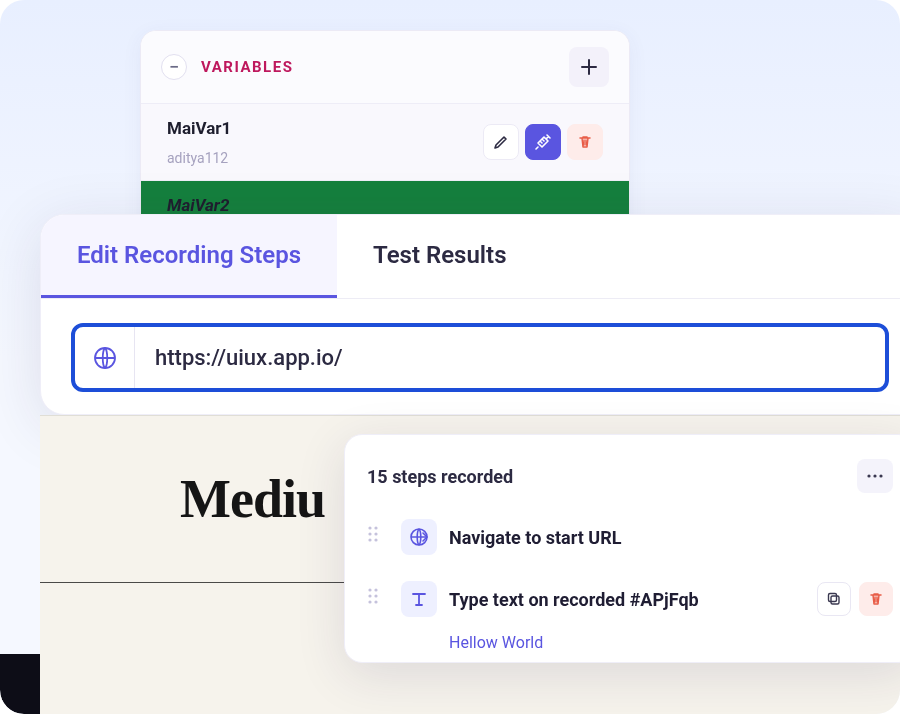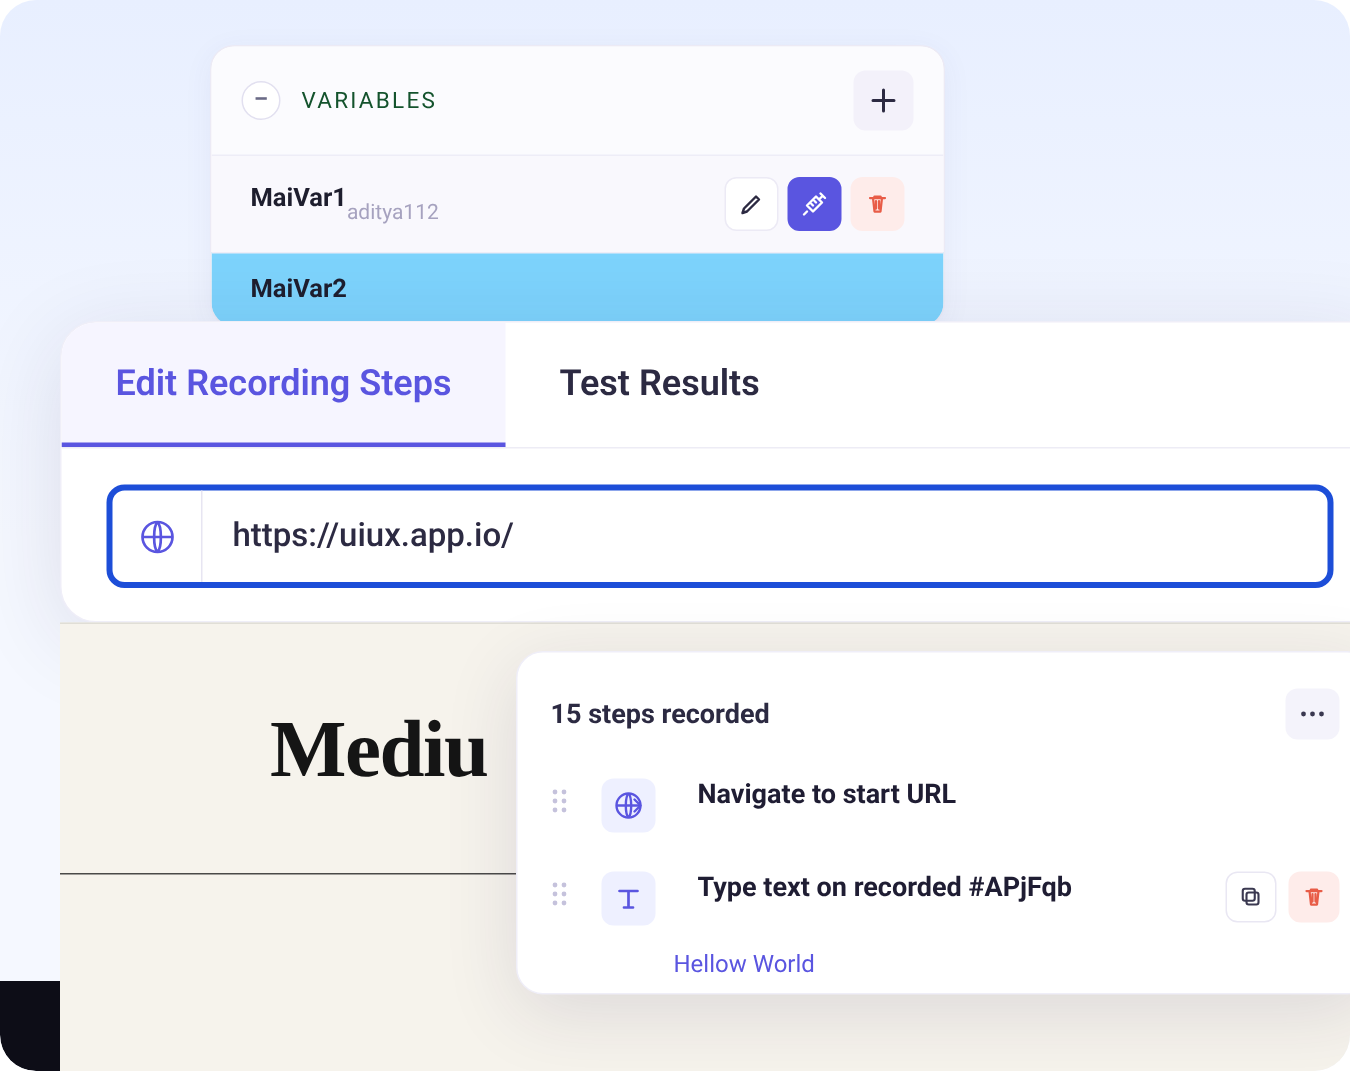--- a/index.html
+++ b/index.html
@@ -53,41 +53,41 @@
     border-radius: 50%;
     border: 1px solid #e2e0f0;
     background: #fff;
     display: flex; align-items: center; justify-content: center;
     margin-right: 14px;
     cursor: pointer;
   }
   .collapse-btn span { color:#6a6a86; font-size:18px; line-height:1; font-weight:500;}
   .var-title {
     font-size: 15px;
-    font-weight: 400;
-    color: #14532d;
+    font-weight: 700;
+    color: #be185d;
     letter-spacing: 1.5px;
   }
   .add-btn {
     width: 40px; height: 40px;
     margin-left: auto;
     border-radius: 8px;
     background: #f3f1fa;
     display:flex; align-items:center; justify-content:center;
     cursor:pointer;
   }
   .var-row {
     display: flex;
     align-items: center;
     padding: 14px 26px;
     border-top: 1px solid #eeedf7;
     background:#f9f8fd;
   }
-  .var-row.alt { background:#7dd3fc; }
-  .var-info { display:flex; flex-direction:row; }
+  .var-row.alt { background:#15803d;font-style:italic; }
+  .var-info { display:flex; flex-direction:column; }
   .var-name { font-size:17px; font-weight:700; color:#1e1e2e; }
   .var-sub  { font-size:14px; color:#a6a2bf; margin-top:12px; }
   .var-actions { margin-left:auto; display:flex; gap:6px; }
   .icon-btn { width:36px; height:36px; border-radius:8px; background:#fff; border:1px solid #eceaf5; display:flex; align-items:center; justify-content:center; cursor:pointer;}
   .icon-btn.primary { background:#5a55e0; border-color:#5a55e0;}
   .icon-btn.danger  { background:#feecea; border-color:#feecea;}
 
   
   .tabs-card {
     position:absolute;
@@ -188,21 +188,21 @@
   .steps-header { display:flex; align-items:center; }
   .steps-title { font-size:18px; font-weight:700; color:#2c2a42; }
   .more-btn { margin-left:auto; width:36px; height:34px; border-radius:8px; background:#f4f3fb; display:flex; align-items:center; justify-content:center; cursor:pointer;}
   .step {
     display:flex;
     margin-top:26px;
     position:relative;
   }
   .drag { width:20px; display:flex; align-items:flex-start; padding-top:6px; margin-right:10px; color:#c0bed4;}
   .step-main { flex:1; padding-left:4px;}
-  .step-head { display:flex; gap:28px;}
+  .step-head { display:flex; align-items:center; gap:12px;}
   .step-icon { width:36px;height:36px;border-radius:8px;background:#eef0ff;display:flex;align-items:center;justify-content:center;}
   .step-label { font-size:18px; font-weight:700; color:#1f1d33;}
   .step-sub { font-size:16px; color:#5a55e0; margin-top:16px; margin-left:48px;}
   .step-actions { display:flex; gap:8px; margin-left:auto;}
   .tiny-btn { width:34px;height:34px;border-radius:8px;border:1px solid #e9e7f3;background:#fff;display:flex;align-items:center;justify-content:center;cursor:pointer;}
   .tiny-btn.danger{ background:#feecea;border-color:#feecea;}
   .connector {
     position:absolute;
     left: 35px;
     top: 118px;

